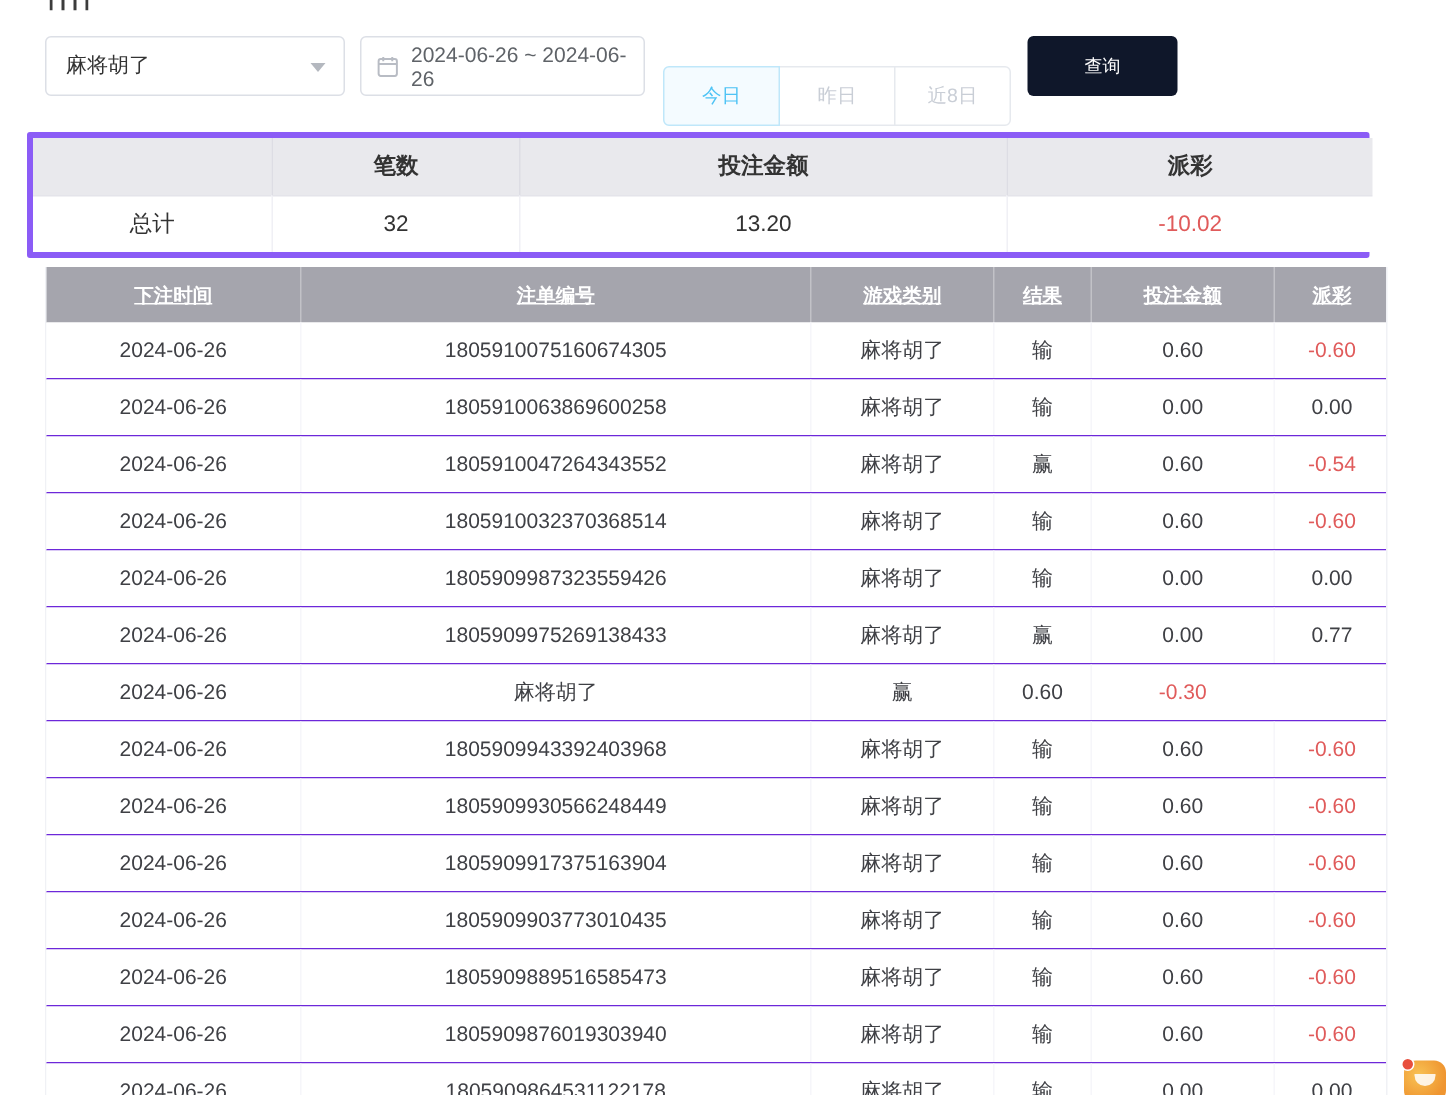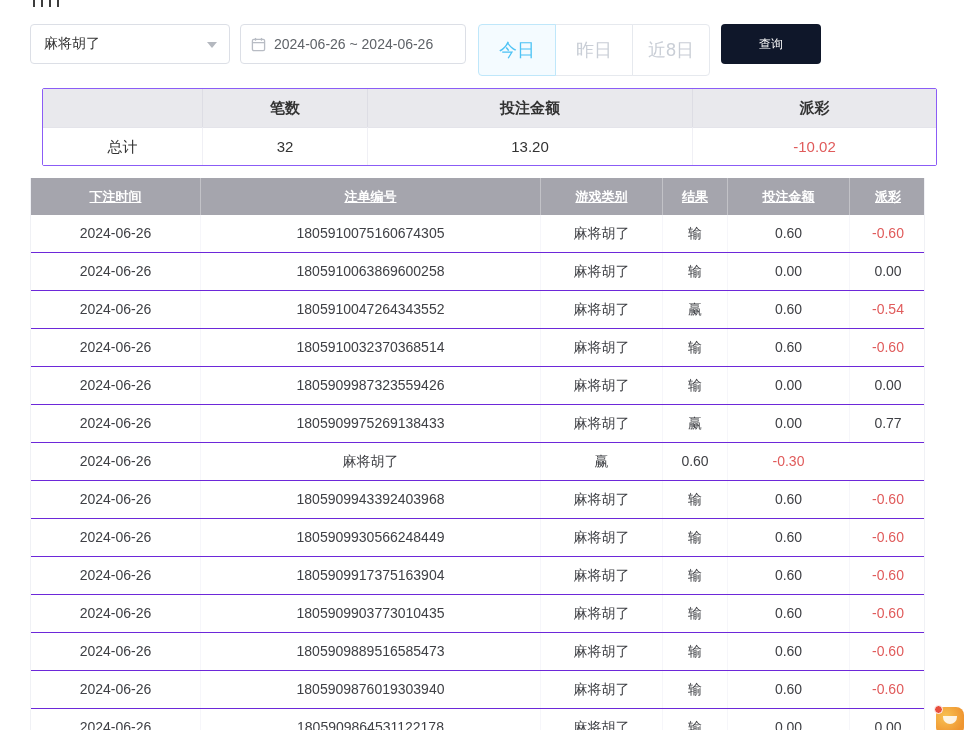--- a/index.html
+++ b/index.html
@@ -11,34 +11,34 @@
   .fragment { position:absolute; top:0; left:33px; height:7px; display:flex; gap:6px; overflow:hidden; }
   .fragment i { display:block; width:2px; height:7px; background:#3c3c3c; }
 
   
   .toolbar { position:absolute; left:30px; top:24px; height:40px; display:flex; align-items:stretch; }
   .select { position:relative; width:200px; border:1px solid #dcdfe6; border-radius:4px;
             display:flex; align-items:center; padding:0 30px 0 13px; font-size:14px; color:#333;
             background:#fff; cursor:pointer; }
   .select .caret { position:absolute; right:12px; top:50%; margin-top:-2px; width:0; height:0;
             border-left:5px solid transparent; border-right:5px solid transparent; border-top:6px solid #b4b8bf; }
-  .datebox { margin-left:10px; width:226px; border:1px solid #dcdfe6; border-radius:4px;
+  .datebox { margin-left:10px; width:190px; border:1px solid #dcdfe6; border-radius:4px;
             display:flex; align-items:center; gap:8px; padding:0 10px; font-size:14px; color:#5f6368; background:#fff; }
   .cal { width:15px; height:15px; flex:0 0 15px; }
   .seg { display:flex; margin-left:12px; }
-  .seg-btn { width:78px; height:52px; background:#fff; border:1px solid #e6e9ee; margin-left:-1px;
-            font-size:18px; color:#c9ced6; cursor:pointer; font-family:inherit; }
+  .seg-btn { width:78px; height:40px; background:#fff; border:1px solid #e6e9ee; margin-left:-1px;
+            font-size:13px; color:#c9ced6; cursor:pointer; font-family:inherit;margin-top:20px; }
   .seg-btn:first-child { margin-left:0; border-radius:4px 0 0 4px; }
   .seg-btn:last-child { border-radius:0 4px 4px 0; }
   .seg-btn.active { background:#f4fbff; border-color:#bfe7fa; color:#4ec3f5; position:relative; z-index:1; }
   .query { margin-left:11px; width:100px; height:40px; background:#0f172a; border:none; border-radius:4px;
             color:#fff; font-size:12px; cursor:pointer; font-family:inherit; }
 
   
-  .summary { position:absolute; left:42px; top:88px; width:895px; border:1px solid #8b5cf6; border-radius:2px; }
+  .summary { position:absolute; left:18px; top:88px; width:895px; border:4px solid #8b5cf6; border-radius:2px; }
   .srow { display:grid; grid-template-columns:159px 165px 325px 244px; }
   .srow > div { height:38px; line-height:38px; text-align:center; font-size:15px; }
   .shead > div { background:#e9e9ed; color:#333; font-weight:600; border-left:1px solid #dddde4; }
   .shead > div:first-child { border-left:none; }
   .sbody > div { background:#fff; color:#333; border-left:1px solid #f0f0f5; border-top:1px solid #e4e4ea; }
   .sbody > div:first-child { border-left:none; }
   .neg { color:#e05b5b !important; }
 
   
   .bet-table { position:absolute; left:30px; top:178px; width:895px; border-left:1px solid #f0f1f5; border-right:1px solid #f0f1f5; }

